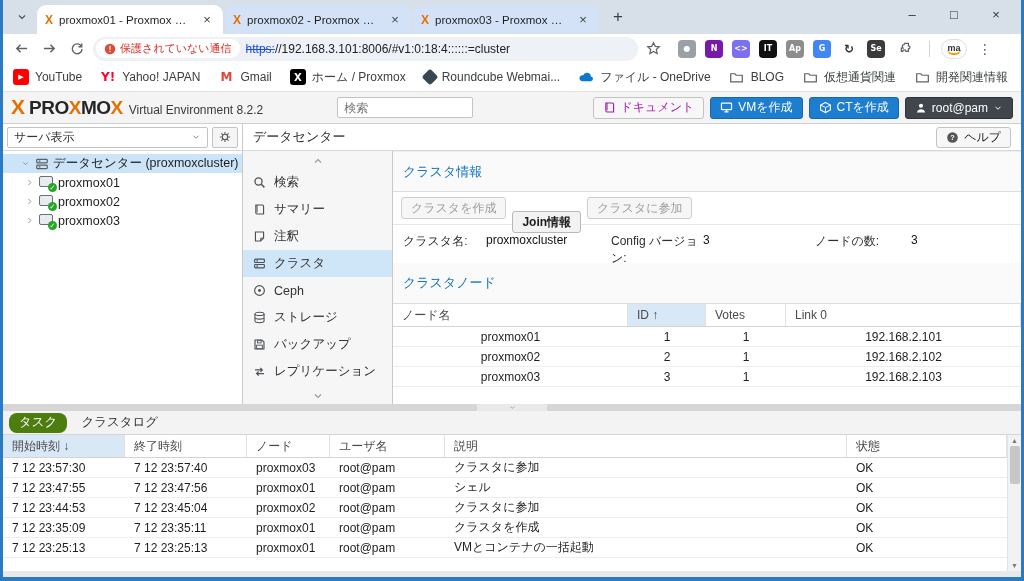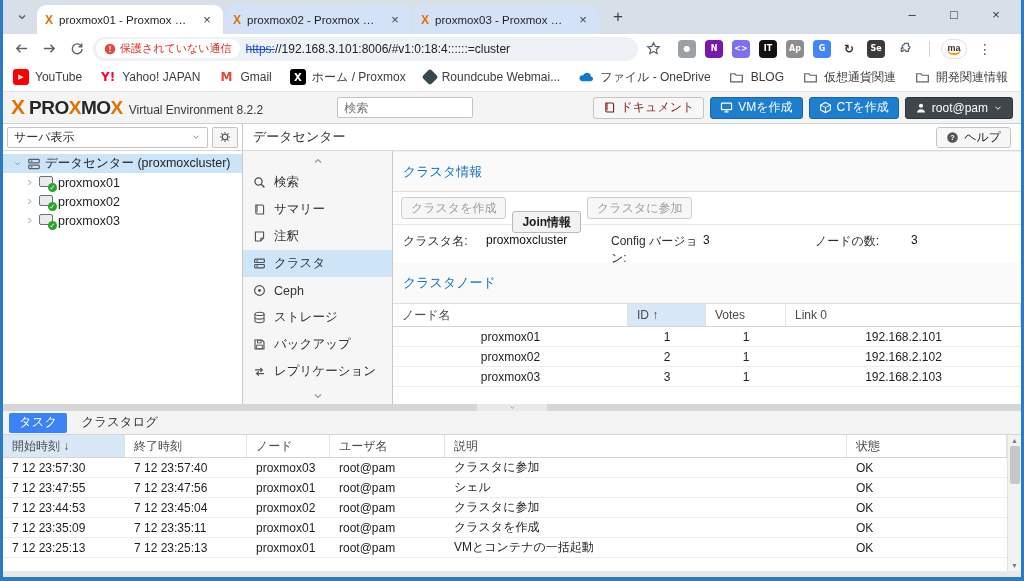--- a/index.html
+++ b/index.html
@@ -52,38 +52,38 @@
   
   .pveheader { height:33px; background:#f4f4f4; border-top:1px solid #e3e3e3; border-bottom:1px solid #cfcfcf; display:flex; align-items:center; padding:0 8px; gap:8px; flex:none; }
   .logo { display:flex; align-items:baseline; gap:4px; }
   .logomark { color:#e57000; font-weight:bold; font-size:21px; line-height:1; }
   .logotext { font-weight:bold; font-size:19px; letter-spacing:-0.5px; color:#262626; }
   .logotext .ox { color:#e57000; }
   .subtitle { font-size:12px; color:#3a3a3a; margin-left:2px; }
   .pvesearch { width:136px; height:21px; border:1px solid #c3c3c3; border-radius:2px; font-size:12px; padding:0 6px; margin-left:66px; font-family:inherit; color:#333; background:#fff; }
   .hdrbtns { margin-left:auto; display:flex; gap:6px; align-items:center; }
   .hbtn { height:22px; display:flex; align-items:center; gap:5px; padding:0 9px; border-radius:3px; font-size:12px; }
-  .hbtn.light { background:#f7f7f7; border:1px solid #c3c3c3; color:#7f1d1d; }
+  .hbtn.light { background:#f7f7f7; border:1px solid #c3c3c3; color:#a21caf; }
   .hbtn.blue  { background:#1d7dce; border:1px solid #1668a8; color:#fff; }
   .hbtn.dark  { background:#41464c; border:1px solid #2e3338; color:#fff; }
 
   
   .subrow { height:27px; display:flex; flex:none; border-bottom:1px solid #d8d8d8; }
   .sidehead { width:240px; flex:none; display:flex; align-items:center; gap:4px; padding:0 4px; border-right:1px solid #c9c9c9; background:#fff; }
   .viewselect { flex:1; height:21px; border:1px solid #c3c3c3; border-radius:2px; background:#fff; display:flex; align-items:center; font-size:12px; color:#333; padding:0 6px; }
   .viewselect .chev { margin-left:auto; color:#888; }
   .gearbtn { width:26px; height:21px; border:1px solid #c3c3c3; border-radius:2px; background:#f5f5f5; display:flex; align-items:center; justify-content:center; color:#555; }
   .contenthead { flex:1; display:flex; align-items:center; padding:0 10px; background:#fff; }
   .breadcrumb { font-size:13px; color:#2e2e2e; }
   .helpbtn { margin-left:auto; height:21px; display:flex; align-items:center; gap:5px; padding:0 9px; border:1px solid #c3c3c3; border-radius:3px; background:#f7f7f7; font-size:12px; color:#222; }
 
   
   .main { flex:none; height:253px; display:flex; }
   .treepanel { width:240px; flex:none; border-right:1px solid #c9c9c9; background:#fff; padding-top:3px; font-size:12.5px; }
-  .treeitem { height:19px; display:flex; align-items:center; gap:4px; padding-left:8px; color:#1f1f1f; white-space:nowrap; }
+  .treeitem { height:19px; display:flex; align-items:center; gap:4px; padding-left:16px; color:#1f1f1f; white-space:nowrap; }
   .treeitem.selected { background:#cce4f7; }
   .treeitem.child { padding-left:20px; }
   .texp { color:#8a8a8a; width:12px; display:flex; justify-content:center; }
   .nodeico { position:relative; width:15px; height:13px; }
   .nodeico .scr { position:absolute; inset:0 1px 2px 0; border:1.5px solid #6b7075; border-radius:2px; background:#e9ecef; }
   .nodeico .badge { position:absolute; right:-3px; bottom:-3px; width:9px; height:9px; background:#28a528; border-radius:50%; color:#fff; font-size:7px; line-height:9px; text-align:center; }
   .dcico { color:#5a6066; }
 
   .menupanel { width:150px; flex:none; border-right:1px solid #c9c9c9; background:#f6f6f6; display:flex; flex-direction:column; font-size:12.5px; padding-top:2px; }
   .menuscroll { height:16px; display:flex; align-items:center; justify-content:center; color:#9a9a9a; }
@@ -112,21 +112,21 @@
   .gc.sorted { background:#d9e8f7; }
   .n1 { width:235px; } .n2 { width:78px; } .n3 { width:80px; } .n4 { flex:1; }
 
   .splitter { height:7px; background:#d6d6d6; display:flex; align-items:center; justify-content:center; flex:none; }
   .splitgrip { width:70px; height:7px; background:#e9e9e9; display:flex; align-items:center; justify-content:center; color:#8a8a8a; }
 
   
   .bottom { flex:1; display:flex; flex-direction:column; background:#fff; overflow:hidden; }
   .btabs { height:24px; background:#f3f3f3; border-bottom:1px solid #d5d5d5; display:flex; align-items:center; gap:4px; padding:0 6px; font-size:12.5px; flex:none; }
   .btab { height:20px; display:flex; align-items:center; padding:0 10px; border-radius:2px; color:#333; }
-  .btab.active { background:#3b82f6; color:#fff; }
+  .btab.active { background:#4d7c0f; color:#fff;border-radius:8px; }
   .tgridwrap { flex:1; display:flex; overflow:hidden; }
   .tgrid { flex:1; font-size:12px; }
   .t1 { width:122px; } .t2 { width:122px; } .t3 { width:83px; } .t4 { width:115px; } .t5 { flex:1; } .t6 { width:160px; flex:none; }
   .vscroll { width:14px; flex:none; background:#f2f2f2; border-left:1px solid #e2e2e2; display:flex; flex-direction:column; align-items:center; font-size:7px; color:#7a7a7a; padding:2px 0; }
   .vthumb { width:10px; height:38px; background:#c7c7c7; border-radius:2px; margin-top:2px; }
   .vscroll .dn { margin-top:auto; }
   .bottomstrip { height:6px; background:#e9e9e9; flex:none; }
 </style>
 </head>
 <body>

